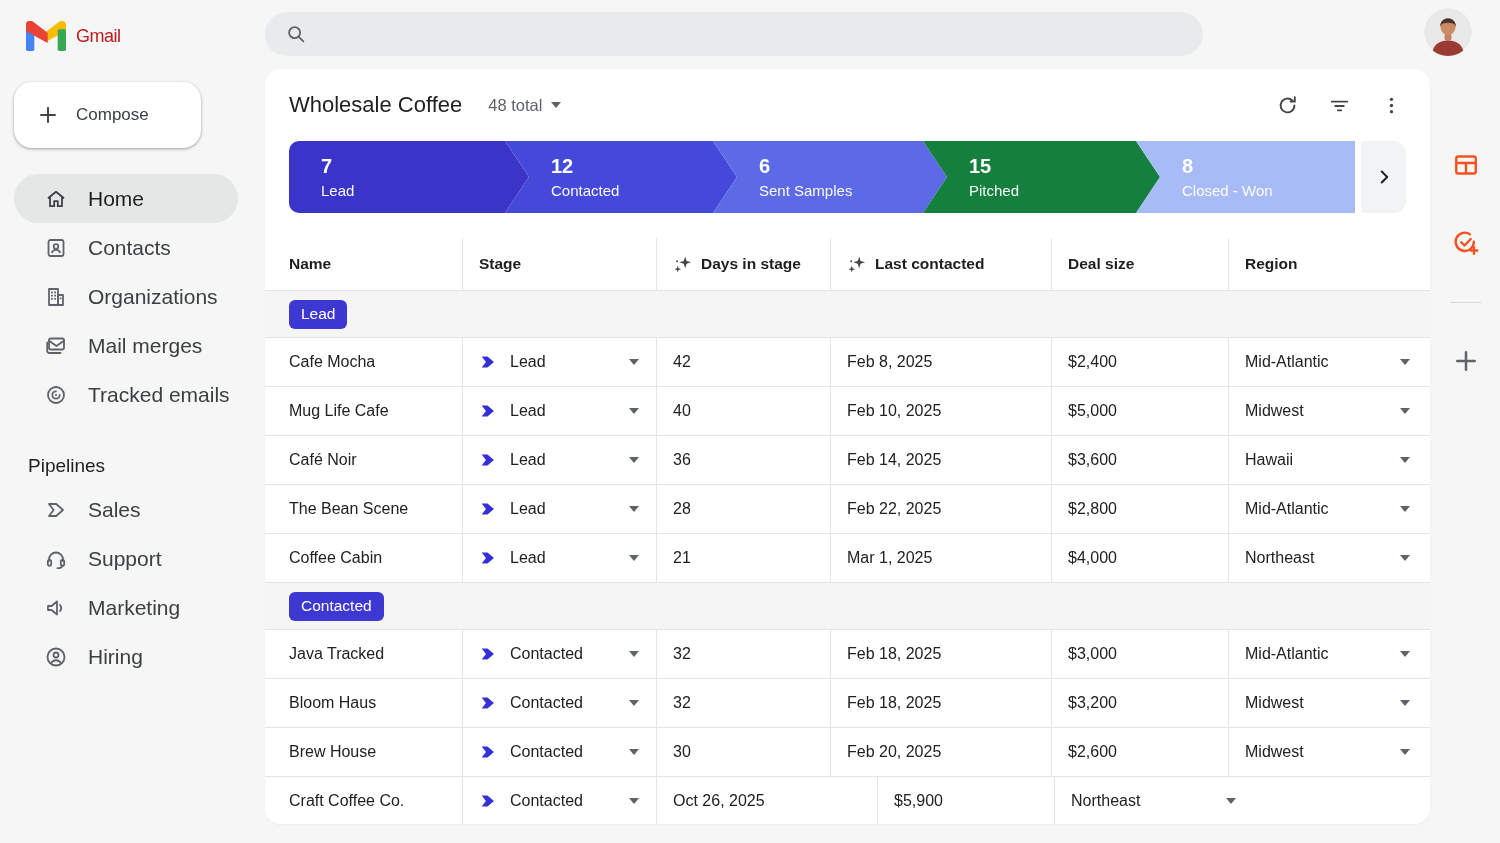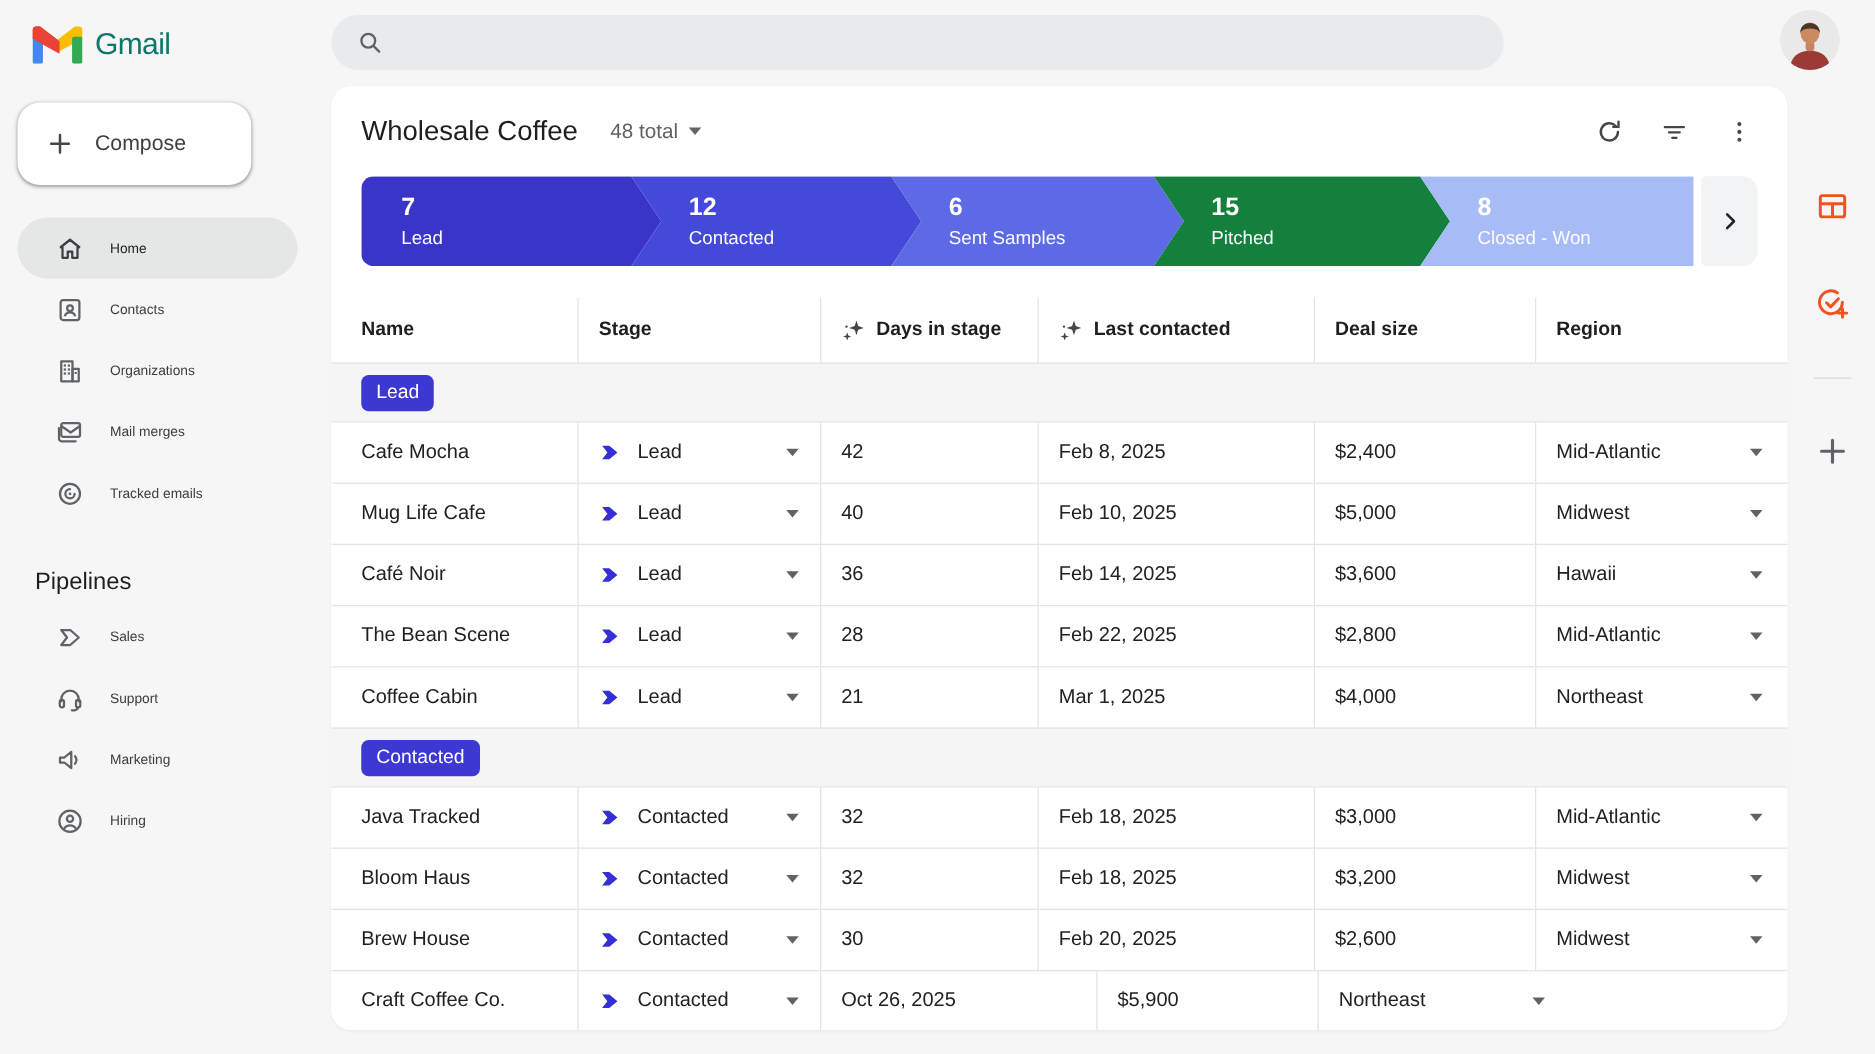--- a/index.html
+++ b/index.html
@@ -3,31 +3,31 @@
 <meta charset="utf-8">
 <style>
   * { margin:0; padding:0; box-sizing:border-box; }
   html,body { width:1500px; height:843px; }
   body { font-family:"Liberation Sans", sans-serif; background:#f6f6f6; color:#202124; overflow:hidden; }
   .app { position:relative; width:1500px; height:843px; background:#f6f6f6; }
 
   
   .sidebar { position:absolute; left:0; top:0; width:265px; height:843px; padding-top:14px; }
   .logo-row { display:flex; align-items:center; gap:10px; padding-left:26px; height:44px; }
-  .logo-row .wordmark { font-size:24px; color:#0f766e; letter-spacing:-0.5px; }
+  .logo-row .wordmark { font-size:18px; color:#b91c1c; letter-spacing:-0.5px; }
   .compose { margin:24px 0 0 14px; width:187px; height:66px; background:#fff; border:none; border-radius:18px;
              display:flex; align-items:center; gap:16px; padding-left:22px; cursor:pointer;
              box-shadow:0 1px 2px rgba(60,64,67,.3), 0 1px 3px 1px rgba(60,64,67,.15);
              font-family:inherit; }
   .compose .clabel { font-size:17px; font-weight:500; color:#3c4043; }
   .nav { margin-top:26px; }
   .nav-item { width:224px; height:49px; margin-left:14px; border-radius:25px; display:flex; align-items:center;
               gap:20px; padding-left:30px; cursor:pointer; }
   .nav-item.active { background:#e5e6e6; }
-  .nav-item .nlabel { font-size:11px; font-weight:500; color:#3c4043; }
+  .nav-item .nlabel { font-size:21px; font-weight:500; color:#3c4043; }
   .nav-item.active .nlabel { color:#1f1f1f; }
   .pipelines-heading { margin:36px 0 8px 28px; font-size:19px; font-weight:500; color:#1f1f1f; }
   .icon24 { width:24px; height:24px; flex:none; display:block; }
 
   
   .searchbar { position:absolute; left:265px; top:12px; width:938px; height:44px; background:#e8eaec;
                border-radius:22px; display:flex; align-items:center; padding-left:20px; gap:14px; }
   .searchbar input { border:none; background:transparent; outline:none; font-size:16px; flex:1; height:100%;
                      font-family:inherit; color:#202124; }
   .avatar { position:absolute; left:1424px; top:8px; width:48px; height:48px; border-radius:50%; overflow:hidden; cursor:pointer; }

